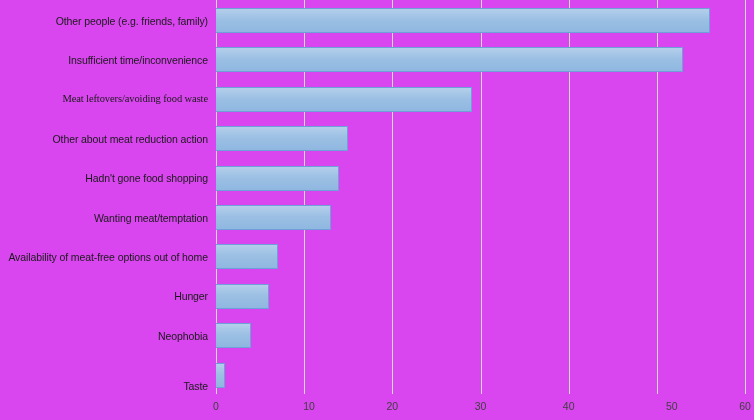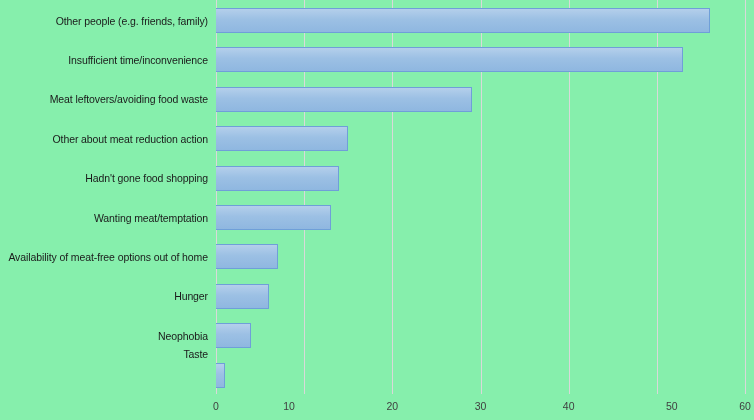--- a/index.html
+++ b/index.html
@@ -11,21 +11,21 @@
     width: 754px;
     height: 420px;
     font-family: "Liberation Sans", sans-serif;
     overflow: hidden;
   }
 
   #chart-root {
     position: relative;
     width: 754px;
     height: 420px;
-    background: #86efac;
+    background: #d946ef;
   }
 
   
   #plot-area {
     position: absolute;
     left: 216px;
     top: 0px;
     width: 529px;
     height: 394px;
   }
@@ -93,28 +93,28 @@
   }
 </style>
 </head>
 <body>
 
 <div id="chart-root">
 
   <div id="category-axis">
       <div class="cat-label" style="top: 14.5px; color: rgb(26, 26, 26);">Other people (e.g. friends, family)</div>
       <div class="cat-label" style="top: 53.9px; color: rgb(26, 26, 26);">Insufficient time/inconvenience</div>
-      <div class="cat-label" style="top: 93.3px; color: rgb(26, 26, 26);">Meat leftovers/avoiding food waste</div>
+      <div class="cat-label" style="top: 93.3px; color: rgb(26, 26, 26); font-family: Liberation Serif, serif;">Meat leftovers/avoiding food waste</div>
       <div class="cat-label" style="top: 132.7px; color: rgb(26, 26, 26);">Other about meat reduction action</div>
       <div class="cat-label" style="top: 211.5px; color: rgb(26, 26, 26);">Wanting meat/temptation</div>
       <div class="cat-label" style="top: 172.1px; color: rgb(26, 26, 26);">Hadn't gone food shopping</div>
       <div class="cat-label" style="top: 250.9px; color: rgb(26, 26, 26);">Availability of meat-free options out of home</div>
       <div class="cat-label" style="top: 290.3px; color: rgb(26, 26, 26);">Hunger</div>
       <div class="cat-label" style="top: 329.7px; color: rgb(26, 26, 26);">Neophobia</div>
-      <div class="cat-label" style="top: 348px; color: rgb(26, 26, 26);">Taste</div>
+      <div class="cat-label" style="top: 380px; color: rgb(26, 26, 26);">Taste</div>
     </div>
 
   <div id="plot-area">
       <div class="gridline axis-zero" style="left: 0px; background: rgb(217, 217, 217);"></div>
       <div class="gridline" style="left: 88.1667px; background: rgb(217, 217, 217);"></div>
       <div class="gridline" style="left: 176.333px; background: rgb(217, 217, 217);"></div>
       <div class="gridline" style="left: 264.5px; background: rgb(217, 217, 217);"></div>
       <div class="gridline" style="left: 352.667px; background: rgb(217, 217, 217);"></div>
       <div class="gridline" style="left: 440.833px; background: rgb(217, 217, 217);"></div>
       <div class="gridline" style="left: 529px; background: rgb(217, 217, 217);"></div>
@@ -145,21 +145,21 @@
       <div class="bar-row" style="top: 323.2px; width: 35.2667px;">
         <div class="bar"></div>
       </div>
       <div class="bar-row" style="top: 362.6px; width: 8.81667px;">
         <div class="bar"></div>
       </div>
     </div>
 
   <div id="x-axis">
       <div class="tick-label" style="left: 0px; color: rgb(63, 63, 63);">0</div>
-      <div class="tick-label" style="left: 73px; color: rgb(63, 63, 63);">10</div>
+      <div class="tick-label" style="left: 93px; color: rgb(63, 63, 63);">10</div>
       <div class="tick-label" style="left: 176.333px; color: rgb(63, 63, 63);">20</div>
       <div class="tick-label" style="left: 264.5px; color: rgb(63, 63, 63);">30</div>
       <div class="tick-label" style="left: 352.667px; color: rgb(63, 63, 63);">40</div>
       <div class="tick-label" style="left: 440.833px; color: rgb(63, 63, 63); padding-left: 30px;">50</div>
       <div class="tick-label" style="left: 529px; color: rgb(63, 63, 63); text-align: right;">60</div>
     </div>
 
 </div>
 
 </body></html>

